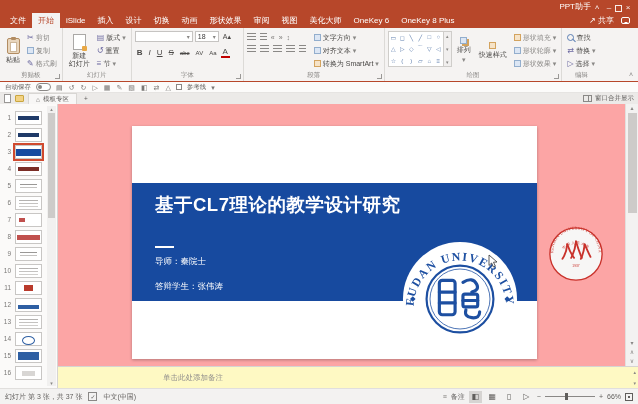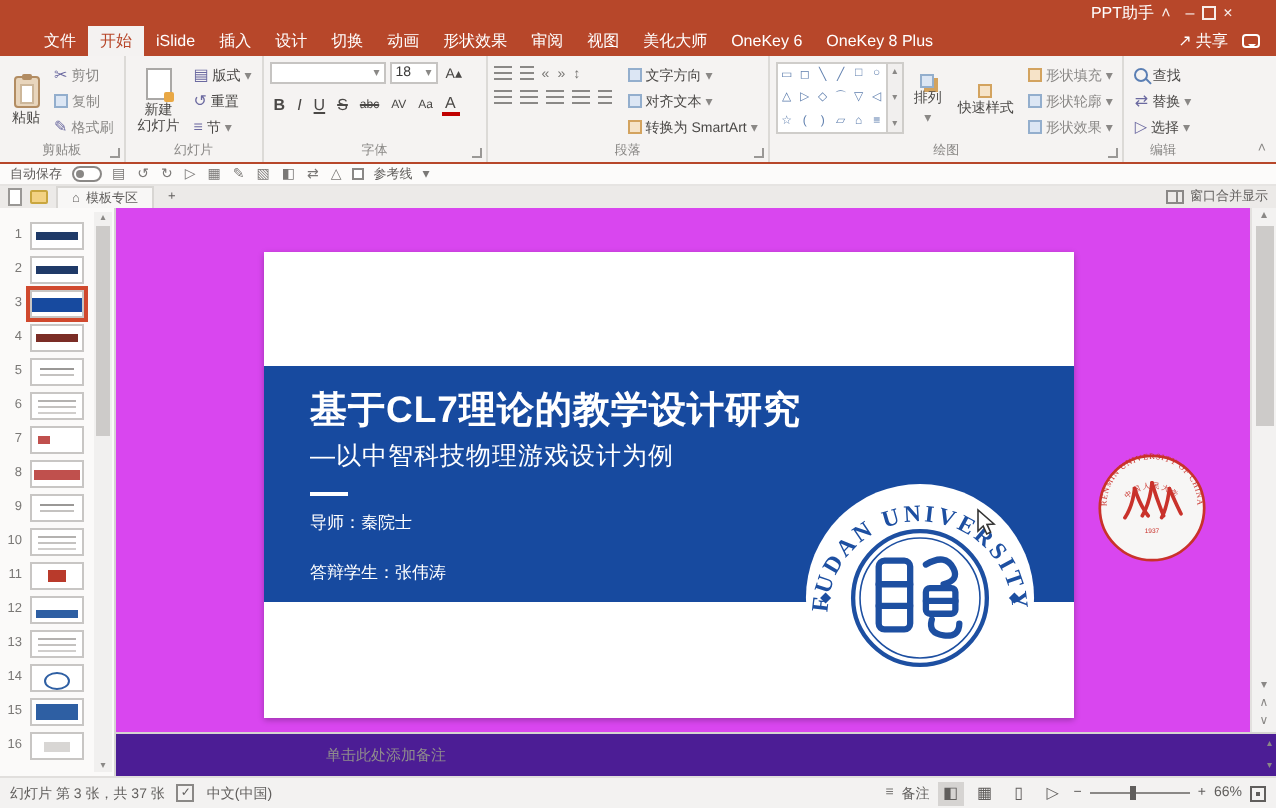--- a/index.html
+++ b/index.html
@@ -3,24 +3,24 @@
 <meta charset="utf-8">
 <style>
   *{box-sizing:border-box;margin:0;padding:0}
   html,body{background:#9a9a9a}
   .app{position:relative;width:638px;height:404px;background:#e6e5e4;overflow:hidden;
        font-family:"Liberation Sans","DejaVu Sans",sans-serif;color:#3b3a39;-webkit-font-smoothing:antialiased}
   
   .titlebar{position:absolute;top:0;left:0;right:0;height:28px;background:#b7472a;color:#fff}
   .caprow{height:13px;display:flex;align-items:center;position:relative;font-size:8px}
   .doc-title{position:absolute;left:0;right:0;text-align:center;color:#fff;opacity:.95}
-  .capright{margin-left:auto;display:flex;align-items:center;gap:0;padding-right:18px;z-index:2}
+  .capright{margin-left:auto;display:flex;align-items:flex-end;gap:0;padding-right:4px;z-index:2}
   .winbtn{width:12px;text-align:center;font-size:8px;color:#fff;opacity:.9}
   .maxbox{width:7px;height:7px;border:1px solid #fff;opacity:.9}
-  .tabrow{height:15px;display:flex;align-items:stretch;font-size:8px;padding-left:16px;white-space:nowrap}
+  .tabrow{height:15px;display:flex;align-items:stretch;font-size:8px;padding-left:4px;white-space:nowrap}
   .tabs{display:flex;align-items:stretch}
   .tab{display:flex;align-items:center;padding:0 6px;color:#fff;cursor:default}
   .tab.active{background:#f4f2f1;color:#b7472a}
   .tellme{display:flex;align-items:center;gap:3px;margin-left:8px;color:#fff;opacity:.95}
   .bulb{width:6px;height:6px;border:1px solid #fff;border-radius:50%}
   .tabright{margin-left:auto;display:flex;align-items:center;gap:7px;padding-right:8px}
   .bubble{width:9px;height:7px;border:1px solid #fff;border-radius:2px;position:relative}
   .bubble:after{content:"";position:absolute;left:2px;bottom:-3px;border:2px solid transparent;border-top-color:#fff}
   
   .ribbon{position:absolute;top:28px;left:0;right:0;height:54px;background:#f5f3f2;
@@ -91,37 +91,37 @@
   .mini.t-orange:before{left:1px;right:1px;top:4px;height:5px;background:#c0504d}
   .mini.t-red:before{left:8px;right:8px;top:3px;height:6px;background:#b93a2b}
   .mini.t-blueband:before{left:2px;right:2px;bottom:2px;height:4px;background:#2e5fa3}
   .mini.t-ellipse:before{left:6px;right:6px;top:3px;height:7px;border:1px solid #2e5fa3;border-radius:50%}
   .mini.t-blue:before{left:2px;right:2px;top:2px;bottom:2px;background:#2e5fa3}
   .mini.t-gray:before{left:6px;right:6px;top:4px;height:5px;background:#d8d6d4}
   .pscroll{position:absolute;top:2px;right:1px;bottom:2px;width:9px;background:#f1f0ef;display:flex;flex-direction:column;align-items:center;font-size:5px;color:#8a8886}
   .pthumb{width:7px;height:105px;background:#cdcbc9;margin-top:1px}
   .pscroll .endarrow{margin-top:auto}
   
-  .canvas{position:absolute;left:58px;top:104px;right:0;height:262px;background:#d946ef}
+  .canvas{position:absolute;left:58px;top:104px;right:0;height:262px;background:#fca5a5}
   .slide{position:absolute;left:74px;top:22px;width:405px;height:233px;background:#fff;box-shadow:0 1px 3px rgba(0,0,0,.28)}
   .banner{position:absolute;left:0;right:0;top:57px;height:118px;background:#174A9F;color:#fff}
   .sl-title{position:absolute;left:23px;top:9px;font-size:18.5px;font-weight:bold;letter-spacing:.5px;white-space:nowrap}
   .sl-sub{position:absolute;left:23px;top:37px;font-size:12.5px;letter-spacing:.5px;white-space:nowrap}
   .sl-dash{position:absolute;left:23px;top:63px;width:19px;height:2px;background:#fff}
   .sl-adv{position:absolute;left:23px;top:73px;font-size:8.5px}
   .sl-stu{position:absolute;left:23px;top:98px;font-size:8.5px}
   .fudan{position:absolute;left:269px;top:57px;width:118px;height:118px}
   .ruc{position:absolute;left:489px;top:120px;width:58px;height:60px}
   .cursor{position:absolute;left:430px;top:150px;width:10px;height:14px}
   .vscroll{position:absolute;top:0;right:0;bottom:0;width:13px;background:#f3f2f1;border-left:1px solid #e2e0de;
            display:flex;flex-direction:column;align-items:center;font-size:6px;color:#8a8886}
   .vthumb{width:9px;height:100px;background:#cdcbc9;margin-top:2px}
   .vbottom{margin-top:auto;display:flex;flex-direction:column;align-items:center;gap:2px;padding-bottom:2px}
   
-  .notespane{position:absolute;left:58px;right:0;top:366px;height:22px;background:#4c1d95;border-top:1px solid #d6d4d2;
+  .notespane{position:absolute;left:58px;right:0;top:366px;height:22px;background:#fef9c3;border-top:1px solid #d6d4d2;
              display:flex;align-items:center;padding-left:105px;font-size:7.5px;color:#908e8c}
   .notescroll{position:absolute;right:2px;top:2px;bottom:2px;display:flex;flex-direction:column;justify-content:space-between;font-size:5px;color:#8a8886}
   
   .status{position:absolute;left:0;right:0;bottom:0;height:16px;background:#f3f2f1;border-top:1px solid #e1dfdd;
           display:flex;align-items:center;gap:6px;padding:0 5px;font-size:7px;color:#605e5c}
   .spell{width:9px;height:9px;border:1px solid #8a8886;font-size:6px;display:flex;align-items:center;justify-content:center;flex:none}
   .sright{margin-left:auto;display:flex;align-items:center;gap:4px}
   .vbtn{width:13px;height:12px;display:flex;align-items:center;justify-content:center;font-size:8px;color:#605e5c}
   .vbtn.active{background:#d6d4d2}
   .slider{width:50px;height:1px;background:#8a8886;position:relative}
@@ -517,21 +517,20 @@
       <span>▴</span>
       <span class="pthumb"></span>
       <span class="endarrow">▾</span>
     </div>
   </div>
 
   <div class="canvas">
     <div class="slide">
       <div class="banner">
         <div class="sl-title">基于CL7理论的教学设计研究</div>
-        <div class="sl-sub">—以中智科技物理游戏设计为例</div>
         <div class="sl-dash"></div>
         <div class="sl-adv">导师：秦院士</div>
         <div class="sl-stu">答辩学生：张伟涛</div>
         <svg class="fudan" viewBox="0 0 120 120">
           <circle cx="60" cy="60" r="58" fill="#ffffff"></circle>
           <defs>
             <path id="arcTop" d="M 13,68 A 47,47 0 1 1 107,68"></path>
             <path id="arcBot" d="M 22,72 A 42,42 0 0 1 98,72"></path>
           </defs>
           <text font-size="12" font-weight="bold" fill="#1D4FA1" letter-spacing="1.6" font-family="Liberation Serif,serif">

